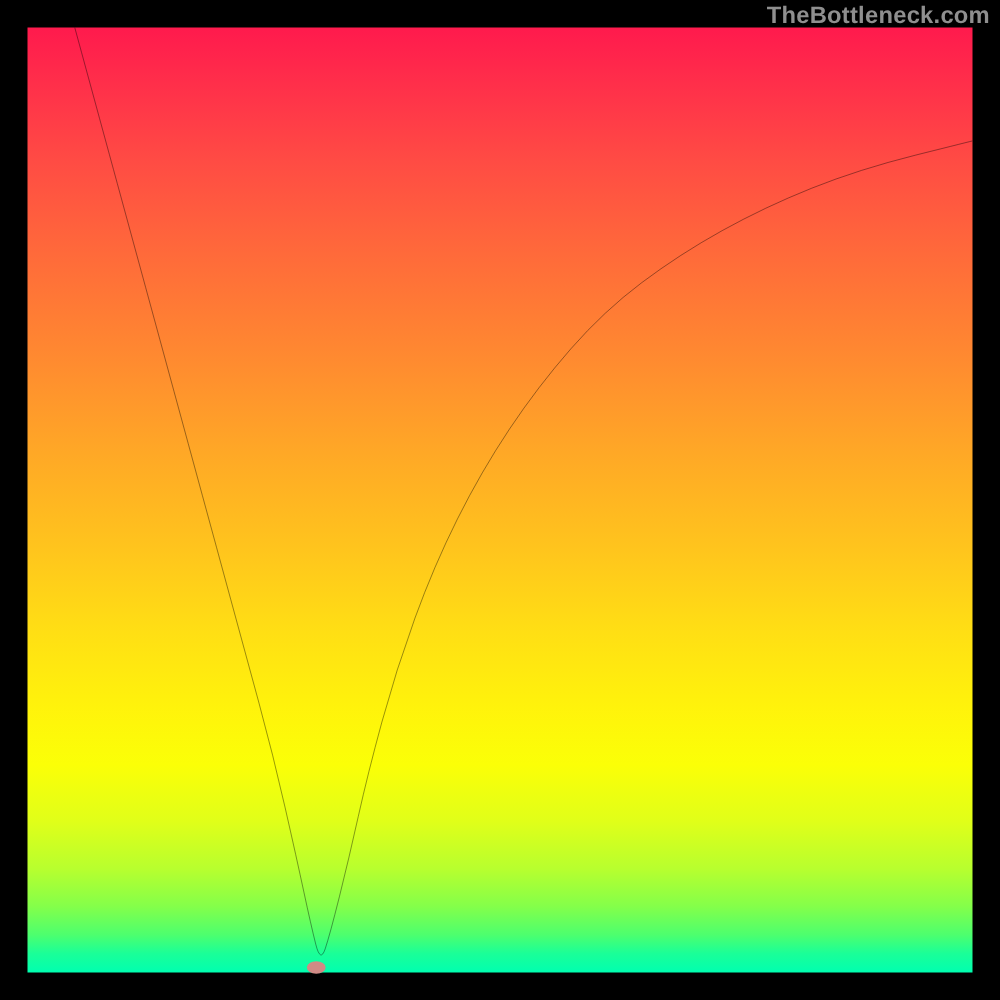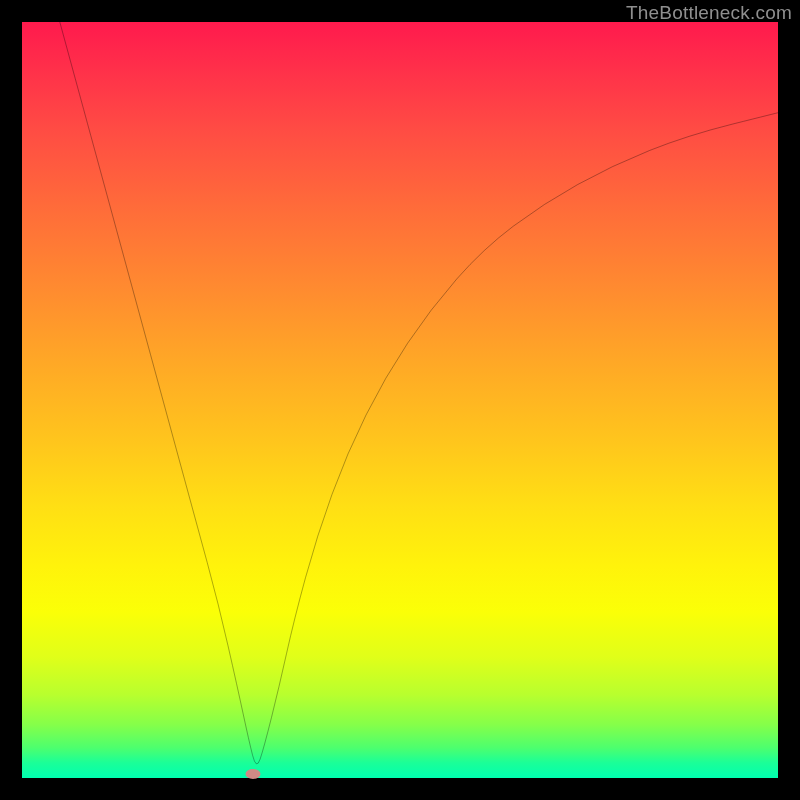--- a/index.html
+++ b/index.html
@@ -61,21 +61,21 @@
     border-radius: 50%;
     background: #d08a85;
     transform: translate(-50%, -50%);
   }
   .watermark {
     position: absolute;
     top: 2px;
     right: 8px;
     color: #8f8f8f;
     font-size: 19px;
-    font-weight: 400;
+    font-weight: 700;
     letter-spacing: 0.2px;
   }
 </style>
 </head>
 <body>
 
 <div class="frame">
   <div class="watermark">TheBottleneck.com</div>
 
   <div class="plot-area">

